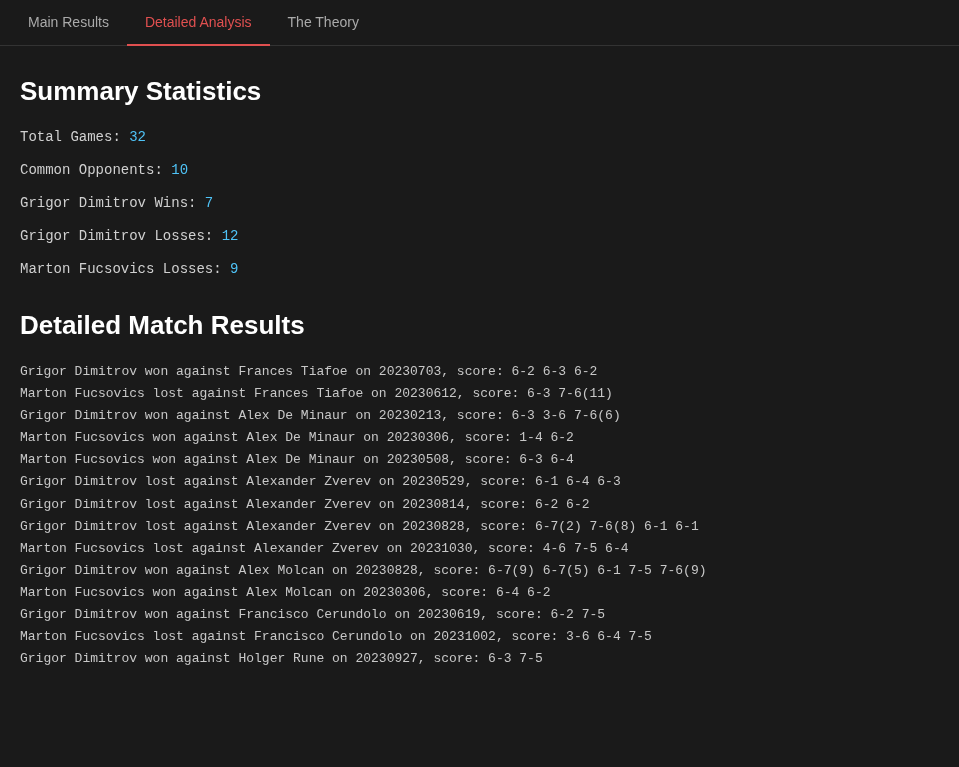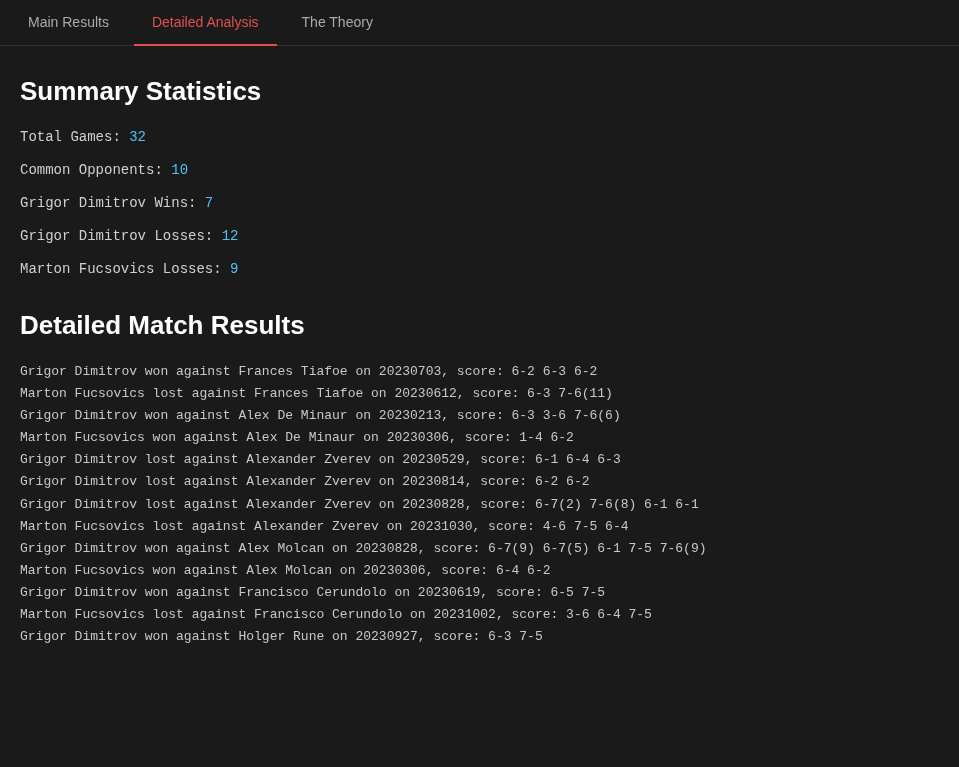--- a/index.html
+++ b/index.html
@@ -17,21 +17,20 @@
       min-height: 767px;
     }
 
     
     .tab-bar {
       display: flex;
       align-items: center;
       border-bottom: 1px solid #333;
       padding: 0 10px;
       background-color: #1a1a1a;
-      gap: 7px;
     }
 
     .tab {
       padding: 14px 18px;
       cursor: pointer;
       color: #aaa;
       font-size: 14px;
       font-family: Arial, sans-serif;
       text-decoration: none;
       border-bottom: 2px solid transparent;
@@ -113,25 +112,26 @@
     </div>
   </div>
 
   <div class="match-results-block">
     <h2 class="section-title">Detailed Match Results</h2>
     <div id="match-lines-container">
         <div class="match-line">Grigor Dimitrov won against Frances Tiafoe on 20230703, score: 6-2 6-3 6-2</div>
         <div class="match-line">Marton Fucsovics lost against Frances Tiafoe on 20230612, score: 6-3 7-6(11)</div>
         <div class="match-line">Grigor Dimitrov won against Alex De Minaur on 20230213, score: 6-3 3-6 7-6(6)</div>
         <div class="match-line">Marton Fucsovics won against Alex De Minaur on 20230306, score: 1-4 6-2</div>
+        <div class="match-line">Marton Fucsovics won against Alex De Minaur on 20230508, score: 6-3 6-4</div>
         <div class="match-line">Grigor Dimitrov lost against Alexander Zverev on 20230529, score: 6-1 6-4 6-3</div>
         <div class="match-line">Grigor Dimitrov lost against Alexander Zverev on 20230814, score: 6-2 6-2</div>
         <div class="match-line">Grigor Dimitrov lost against Alexander Zverev on 20230828, score: 6-7(2) 7-6(8) 6-1 6-1</div>
         <div class="match-line">Marton Fucsovics lost against Alexander Zverev on 20231030, score: 4-6 7-5 6-4</div>
         <div class="match-line">Grigor Dimitrov won against Alex Molcan on 20230828, score: 6-7(9) 6-7(5) 6-1 7-5 7-6(9)</div>
         <div class="match-line">Marton Fucsovics won against Alex Molcan on 20230306, score: 6-4 6-2</div>
-        <div class="match-line">Grigor Dimitrov won against Francisco Cerundolo on 20230619, score: 6-5 7-5</div>
+        <div class="match-line">Grigor Dimitrov won against Francisco Cerundolo on 20230619, score: 6-2 7-5</div>
         <div class="match-line">Marton Fucsovics lost against Francisco Cerundolo on 20231002, score: 3-6 6-4 7-5</div>
         <div class="match-line">Grigor Dimitrov won against Holger Rune on 20230927, score: 6-3 7-5</div>
       </div>
   </div>
 
 </div>
 
 </body></html>

